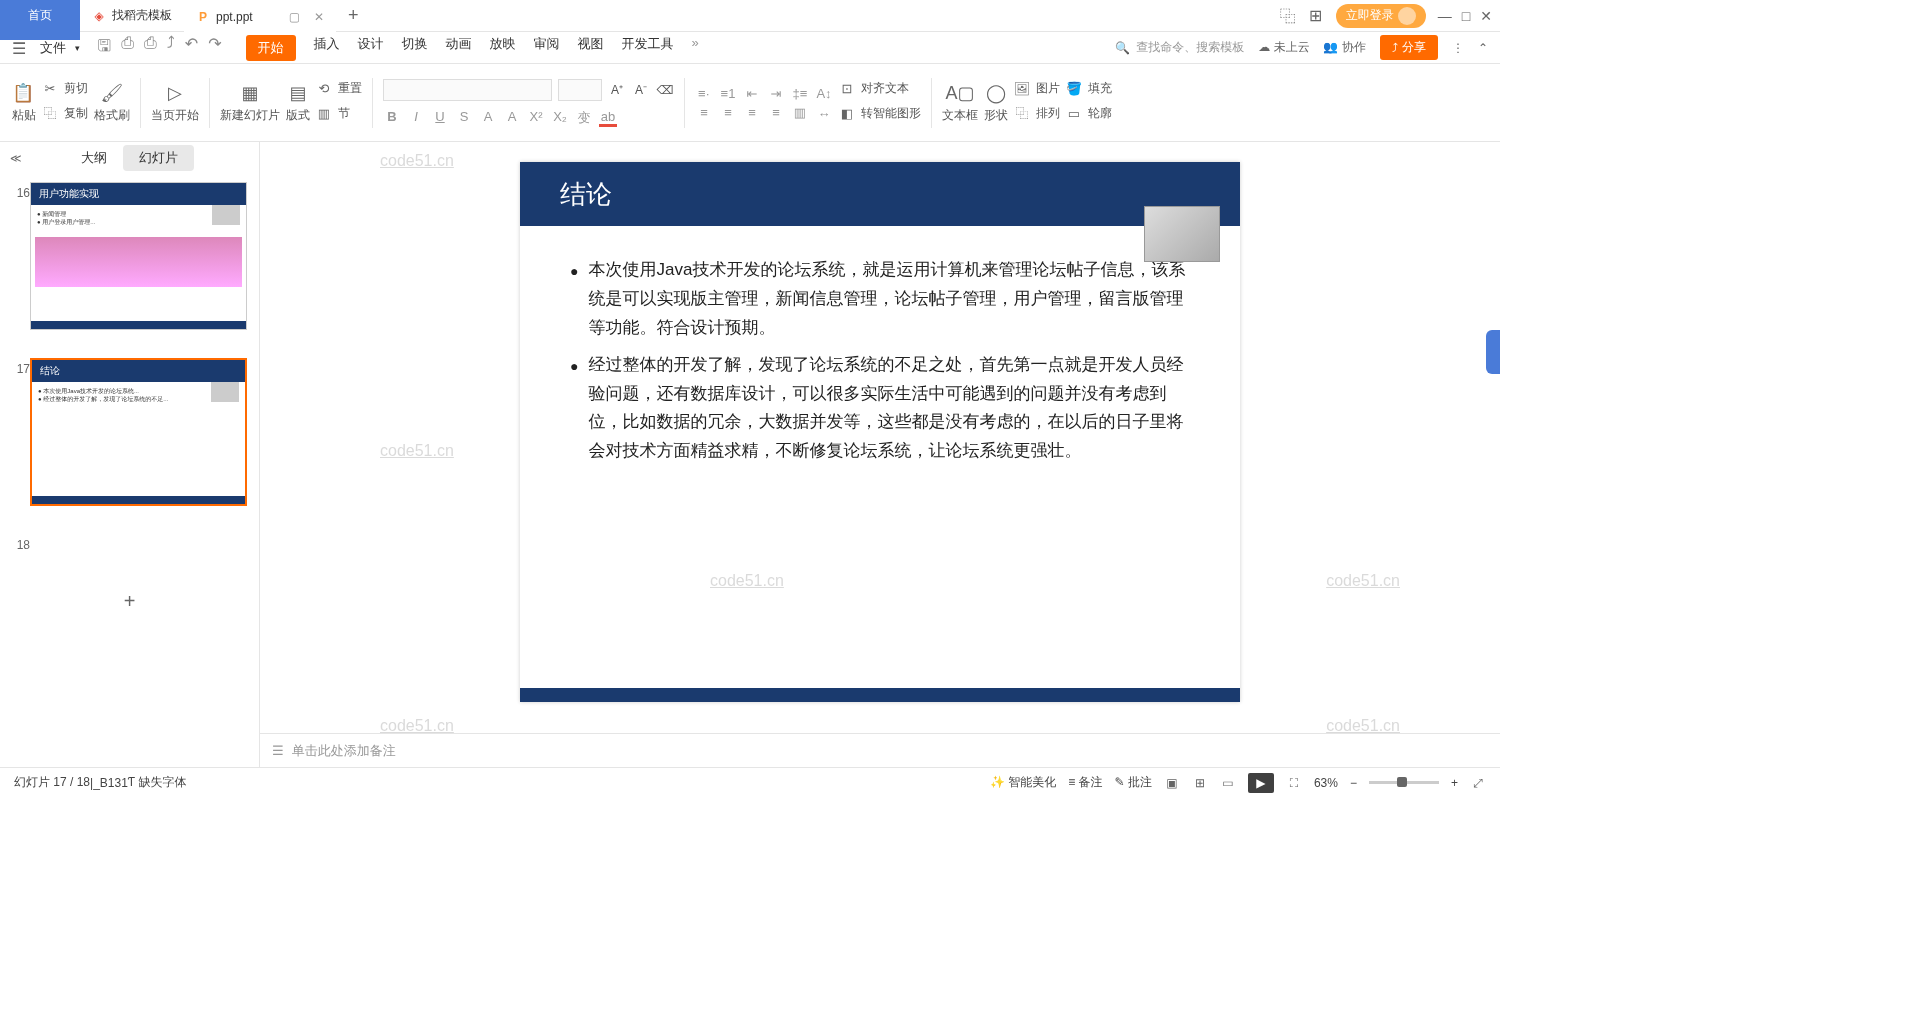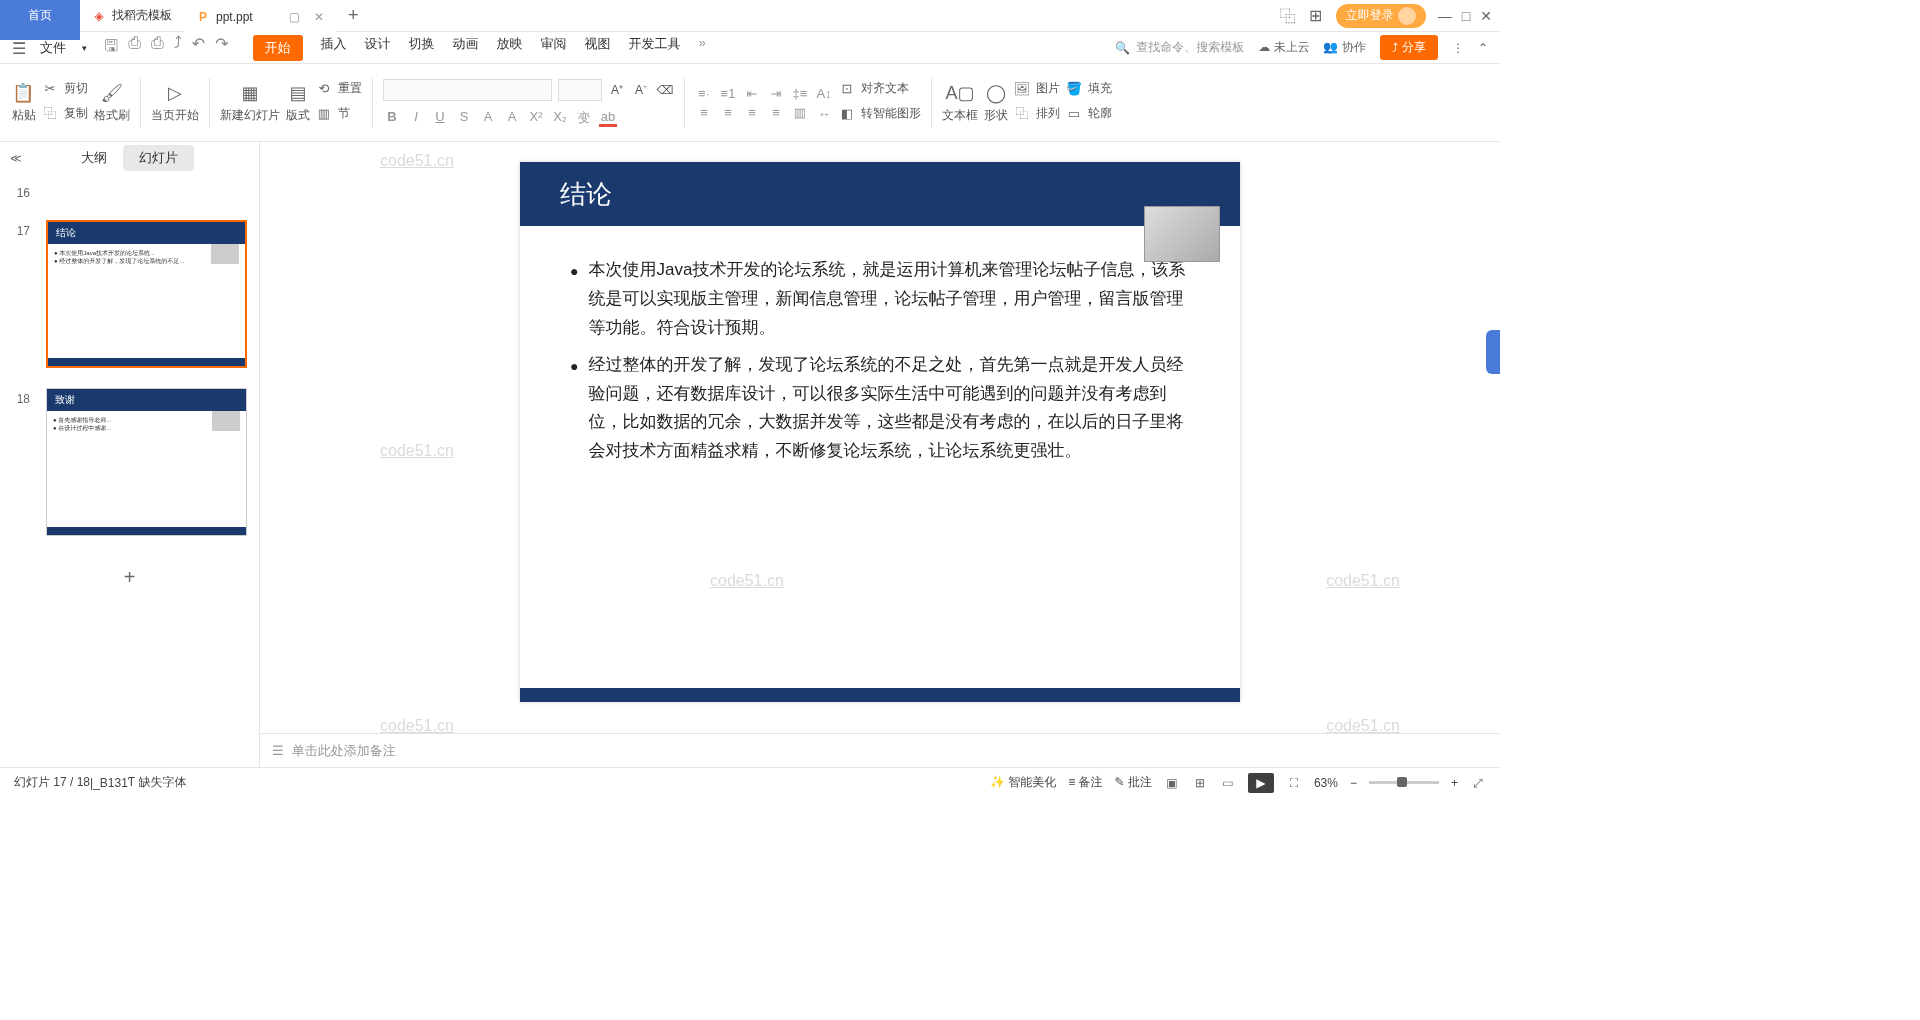--- a/index.html
+++ b/index.html
@@ -14,21 +14,21 @@
 .tab-icon.orange { color: #ff9c38; font-weight: bold; }
 .tab-close { margin-left: 8px; color: #999; }
 .tab-plus { padding: 0 12px; color: #666; font-size: 18px; }
 .titlebar-right { margin-left: auto; display: flex; align-items: center; gap: 12px; padding-right: 8px; }
 .title-icon { width: 16px; height: 16px; color: #666; display: flex; align-items: center; justify-content: center; }
 .login-btn { background: #ffa940; color: #fff; border-radius: 12px; padding: 3px 10px; font-size: 12px; display: flex; align-items: center; gap: 4px; }
 .login-avatar { width: 18px; height: 18px; background: #fff; border-radius: 50%; opacity: 0.5; }
 .win-btns { display: flex; gap: 10px; color: #666; font-size: 14px; }
 .menubar { height: 32px; display: flex; align-items: center; padding: 0 12px; gap: 4px; border-bottom: 1px solid #e5e5e5; }
 .menu-icon { width: 18px; height: 18px; color: #666; }
-.menu-file { display: flex; align-items: center; gap: 16px; font-size: 13px; color: #333; padding: 0 6px; }
+.menu-file { display: flex; align-items: center; gap: 9px; font-size: 13px; color: #333; padding: 0 6px; }
 .quick-icons { display: flex; gap: 10px; margin-left: 8px; color: #888; }
 .menu-items { display: flex; gap: 18px; margin-left: 20px; font-size: 13px; color: #333; }
 .menu-item { cursor: pointer; }
 .menu-item.active { background: #ff6a00; color: #fff; padding: 4px 12px; border-radius: 3px; }
 .menu-right { margin-left: auto; display: flex; align-items: center; gap: 14px; font-size: 12px; color: #666; }
 .search-box { display: flex; align-items: center; gap: 6px; color: #999; }
 .share-btn { background: #ff6a00; color: #fff; padding: 4px 12px; border-radius: 3px; display: flex; align-items: center; gap: 4px; }
 .ribbon { height: 78px; display: flex; align-items: center; padding: 0 12px; gap: 6px; border-bottom: 1px solid #e5e5e5; font-size: 12px; color: #555; }
 .ribbon-btn-v { display: flex; flex-direction: column; align-items: center; gap: 2px; cursor: pointer; }
 .ribbon-icon { width: 24px; height: 24px; color: #666; display: flex; align-items: center; justify-content: center; font-size: 18px; }
@@ -40,21 +40,21 @@
 .font-size-select { border: 1px solid #ddd; padding: 2px 4px; font-size: 12px; width: 44px; height: 22px; color: #999; }
 .fmt-btns { display: flex; gap: 6px; color: #999; font-size: 13px; }
 .fmt-btn { width: 18px; text-align: center; cursor: pointer; }
 .workspace { display: flex; height: calc(100% - 175px); }
 .thumbnail-panel { width: 260px; border-right: 1px solid #e5e5e5; display: flex; flex-direction: column; }
 .thumb-tabs { height: 32px; display: flex; align-items: center; justify-content: center; gap: 0; font-size: 13px; }
 .thumb-tab { padding: 4px 16px; cursor: pointer; color: #333; }
 .thumb-tab.active { background: #e8e8e8; border-radius: 4px; }
 .thumb-collapse { position: absolute; left: 10px; color: #666; font-size: 11px; }
 .thumb-list { flex: 1; overflow-y: auto; padding: 8px 12px; }
-.thumb-item { display: flex; gap: 16px; margin-bottom: 20px; }
+.thumb-item { display: flex; gap: 0; margin-bottom: 28px; }
 .thumb-num { font-size: 12px; color: #666; width: 18px; text-align: right; padding-top: 4px; }
 .thumb-slide { flex: 1; border: 1px solid #ccc; height: 148px; background: #fff; position: relative; overflow: hidden; }
 .thumb-slide.selected { border: 2px solid #ff6a00; }
 .thumb-header { background: #1a3a6e; color: #fff; padding: 4px 8px; font-size: 10px; }
 .thumb-body { padding: 6px; font-size: 6px; color: #333; line-height: 1.3; }
 .thumb-img-placeholder { position: absolute; right: 6px; top: 22px; width: 28px; height: 20px; background: #ccc; }
 .thumb-footer { position: absolute; bottom: 0; left: 0; right: 0; height: 8px; background: #1a3a6e; }
 .thumb-add { text-align: center; padding: 10px; color: #666; font-size: 20px; cursor: pointer; }
 .main-area { flex: 1; background: #fff; display: flex; flex-direction: column; position: relative; }
 .slide-canvas { flex: 1; display: flex; align-items: flex-start; justify-content: center; padding: 20px; background: #fff; }
@@ -277,38 +277,39 @@
 <div class="workspace">
   <div class="thumbnail-panel">
     <div class="thumb-tabs" style="position:relative">
       <span class="thumb-collapse">≪</span>
       <span class="thumb-tab">大纲</span>
       <span class="thumb-tab active">幻灯片</span>
     </div>
     <div class="thumb-list">
       <div class="thumb-item">
         <div class="thumb-num">16</div>
+        <div class="thumb-slide">
+          <div class="thumb-header">用户功能实现</div>
+          <div class="thumb-img-placeholder"></div>
+          <div class="thumb-body">● 新闻管理<br>● 用户登录用户管理...</div>
+          <div style="height:50px;background:linear-gradient(#d8b,#faf);margin:4px"></div>
+          <div class="thumb-footer"></div>
+        </div>
       </div>
       <div class="thumb-item">
         <div class="thumb-num">17</div>
         <div class="thumb-slide selected">
           <div class="thumb-header">结论</div>
           <div class="thumb-img-placeholder"></div>
           <div class="thumb-body">● 本次使用Java技术开发的论坛系统...<br>● 经过整体的开发了解，发现了论坛系统的不足...</div>
           <div class="thumb-footer"></div>
         </div>
       </div>
       <div class="thumb-item">
         <div class="thumb-num">18</div>
-        <div class="thumb-slide">
-          <div class="thumb-header">致谢</div>
-          <div class="thumb-img-placeholder"></div>
-          <div class="thumb-body">● 首先感谢指导老师...<br>● 在设计过程中感谢...</div>
-          <div class="thumb-footer"></div>
-        </div>
       </div>
       <div class="thumb-add">+</div>
     </div>
   </div>
 
   <div class="main-area">
     <div class="slide-canvas">
       <div class="slide">
         <div class="slide-header">结论</div>
         <div class="slide-img"></div>

